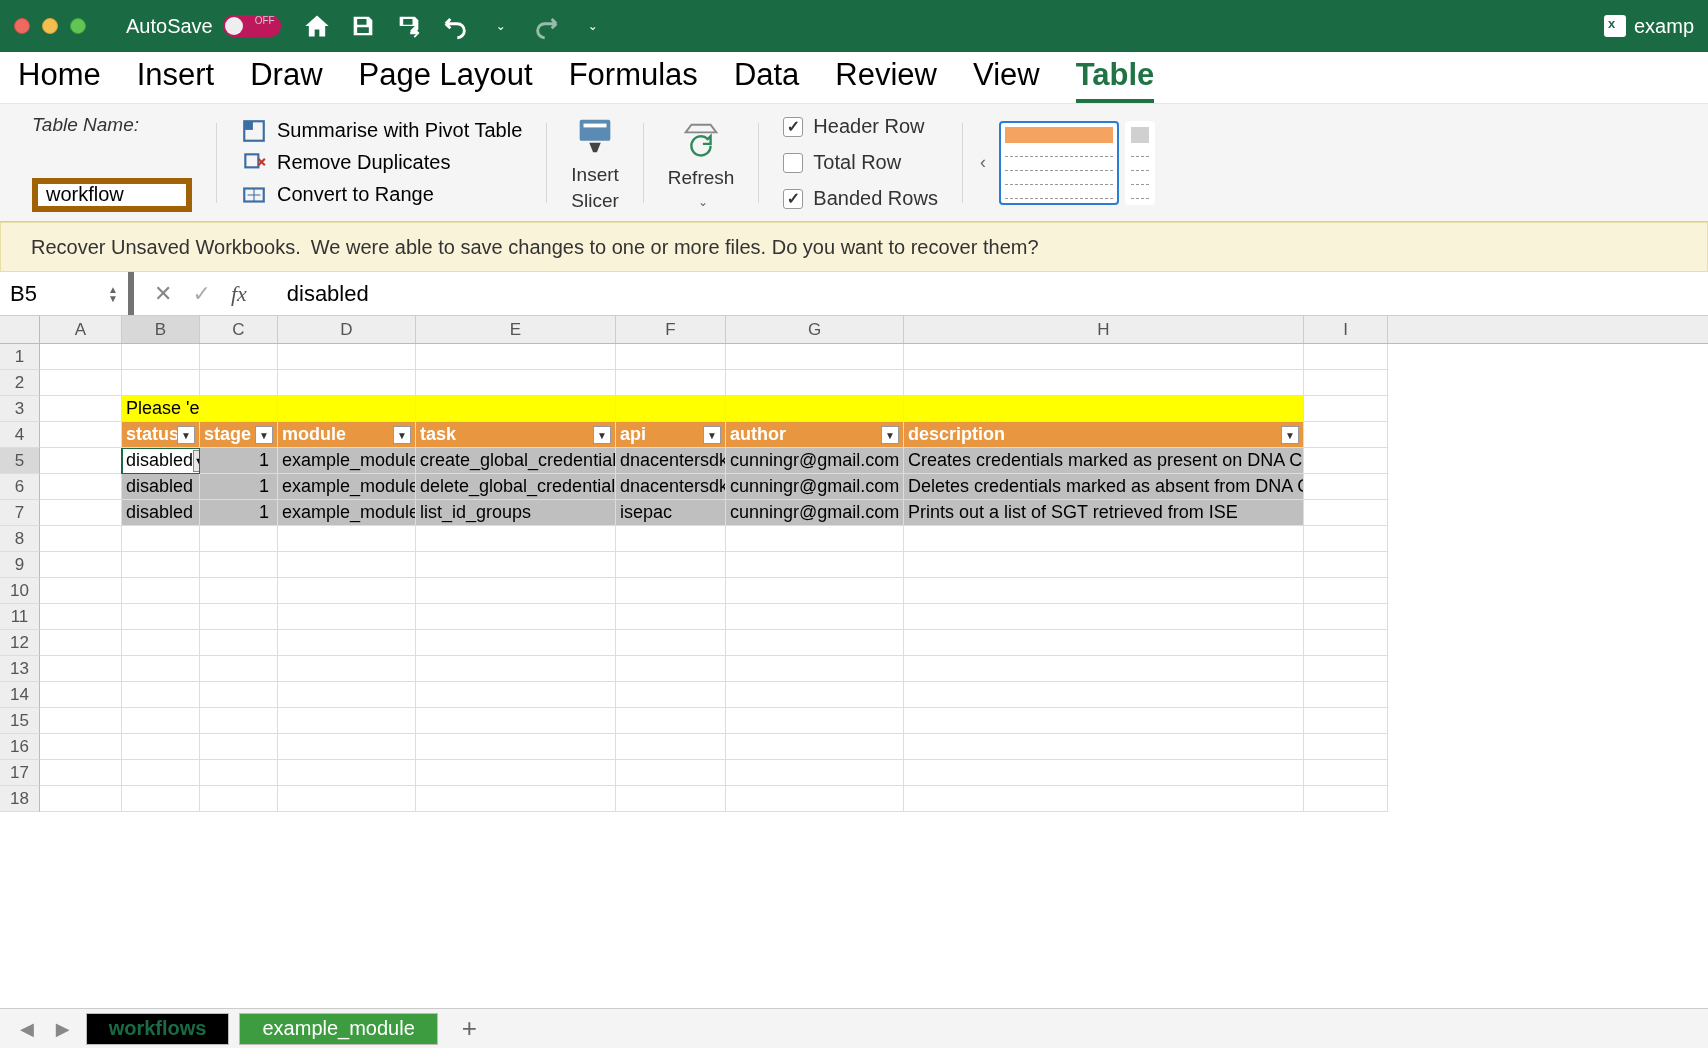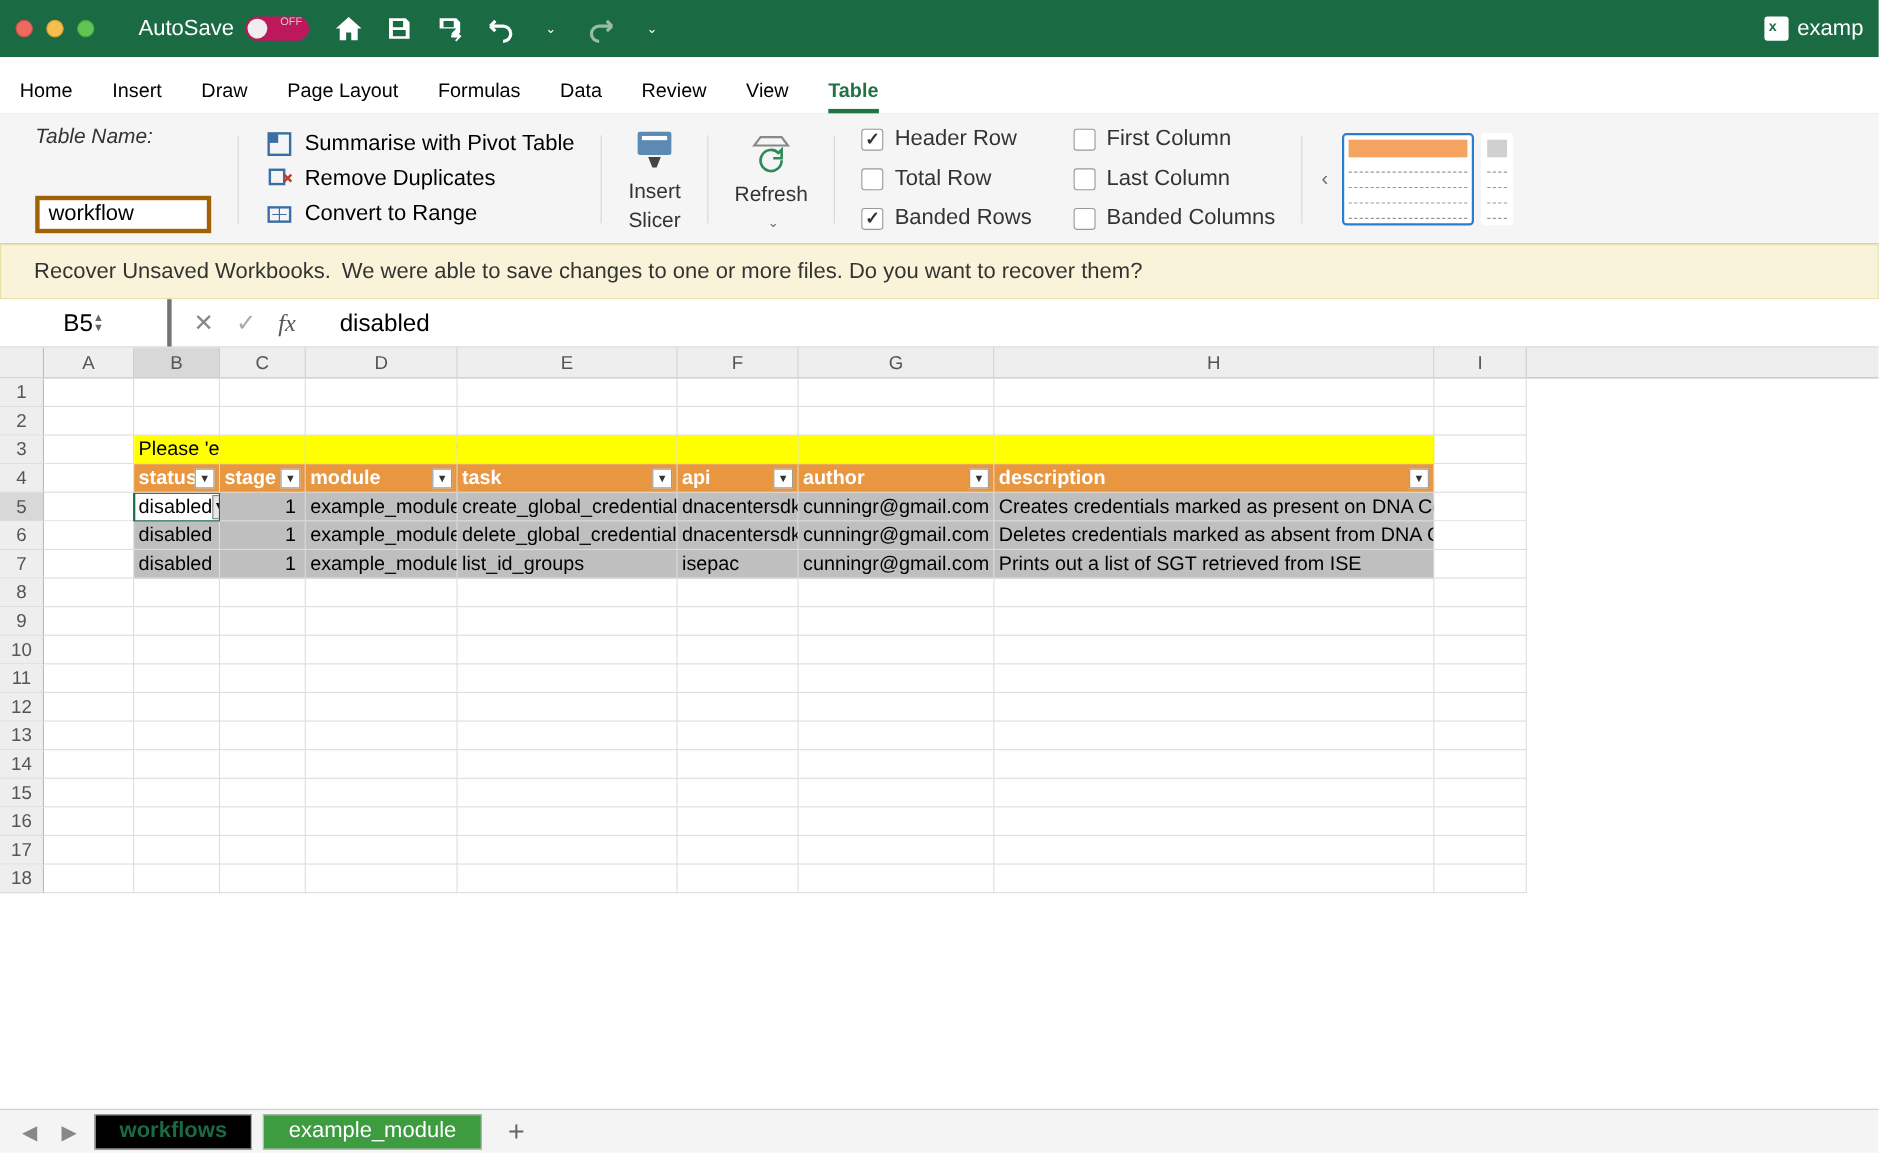--- a/index.html
+++ b/index.html
@@ -16,29 +16,29 @@
 .autosave-toggle { width: 58px; height: 22px; border-radius: 11px; background: #be185d; position: relative; display:flex; justify-content:flex-end; padding-right:6px; font-size:10px; color:#ccc;}
 .autosave-toggle::before { content:""; width:18px; height:18px; border-radius:50%; background:#eee; position:absolute; left:2px; top:2px;}
 .qat { display:flex; gap:18px; margin-left:22px; align-items:center;}
 .qat svg, .qat .glyph { width:28px; height:28px; fill:#fff; color:#fff; font-size:24px; display:flex; align-items:center; justify-content:center;}
 .title-right { margin-left:auto; display:flex; align-items:flex-start; gap:8px; font-size:20px;}
 .excel-icon { width:22px; height:22px; background:#fff; border-radius:3px; position:relative; }
 .excel-icon::after { content:"x"; color:#1a6b44; font-weight:bold; position:absolute; left:4px; top:1px; font-size:13px;}
 
 
 .ribbon-tabs { height: 52px; display:flex; align-items:flex-end; padding: 0 18px; gap: 36px; background:#fff; border-bottom:1px solid #e6e6e6;}
-.ribbon-tabs div { font-size: 18px; padding-bottom:10px; cursor:pointer; }
+.ribbon-tabs div { font-size: 31px; padding-bottom:10px; cursor:pointer; }
 .ribbon-tabs .active { color:#217346; font-weight:600; border-bottom:4px solid #217346; padding-bottom:6px;}
 
 
 .ribbon { height: 118px; background:#f5f5f5; border-bottom:1px solid #ccc; display:flex; align-items:center; padding: 6px 18px; gap:10px;}
 .group { display:flex; flex-direction:column; gap:6px; padding: 0 14px; height:100%; justify-content:center;}
 .sep { width:1px; background:#d8d8d8; height:80px; }
 .label { font-size:19px; color:#333;font-style:italic; }
-.tname-input { width:160px; height:34px; border:4px solid #a16207; font-size:20px; padding:0 8px; background:#fff;margin-top:36px;}
+.tname-input { width:160px; height:34px; border:6px solid #a16207; font-size:20px; padding:0 8px; background:#fff;margin-top:36px;}
 .tool-row { display:flex; align-items:center; gap:10px; font-size:20px;}
 .icon-box { width:26px; height:26px; display:flex; align-items:center; justify-content:center;}
 .big-btn { display:flex; flex-direction:column; align-items:center; gap:4px; font-size:19px; color:#333;}
 .big-btn svg { width:46px; height:46px; }
 .check-row { display:flex; align-items:center; gap:10px; font-size:20px; color:#333; height:30px;}
 .check { width:20px; height:20px; border:1px solid #999; border-radius:3px; display:flex; align-items:center; justify-content:center; background:#fff;}
 .check.on::after { content:"✓"; font-size:16px; color:#333; font-weight:bold;}
 .styles-scroll { display:flex; align-items:center; gap:6px;}
 .style-prev-nav { width:20px; font-size:18px; color:#666; text-align:center;}
 .style-thumb { width:120px; height:84px; border:2px solid transparent; border-radius:4px; padding:4px; background:#fff;}
@@ -47,21 +47,21 @@
 .style-thumb .mini .mh { height:16px; background:#f4a460;}
 .style-thumb .mini .mr { flex:1; border-bottom:1px dashed #999;}
 .style-thumb.alt .mini .mh { background:#d0d0d0;}
 
 
 .recover { height:50px; background:#f9f3d9; border:1px solid #e8dfa8; display:flex; align-items:center; padding:0 30px; font-size:20px; gap:10px; color:#333;}
 .recover b { font-weight:400;}
 
 
 .fbar { height:44px; border-bottom:1px solid #ccc; display:flex; align-items:center; background:#fff;}
-.namebox { width:156px; height:100%; border-right:4px solid #737373; display:flex; align-items:center; padding:0 10px; font-size:22px; justify-content:center;}
+.namebox { width:134px; height:100%; border-right:6px solid #737373; display:flex; align-items:center; padding:0 10px; font-size:22px; justify-content:space-between;}
 .nb-spin { display:flex; flex-direction:column; font-size:10px; color:#666; line-height:9px;}
 .fbar-btns { display:flex; align-items:center; gap:20px; padding:0 20px; color:#888; font-size:22px;}
 .fx { font-style:italic; font-family: "Times New Roman", serif; color:#555; font-size:22px; margin-right:12px;}
 .formula-input { flex:1; font-size:22px; padding:0 8px; border:none; outline:none;}
 
 
 .grid-wrap { position:relative; overflow:hidden; height: 692px; }
 .colhdrs { display:flex; height:28px; background:#eee; border-bottom:1px solid #bbb;}
 .rowhdr-space { width:40px; border-right:1px solid #bbb; background:#eee;}
 .colhdr { border-right:1px solid #ccc; text-align:center; font-size:17px; color:#555; display:flex; align-items:center; justify-content:center; background:#eee;}
@@ -220,34 +220,20 @@
       </div>
     <div class="check-row">
         <span class="check"></span>
         <span>Total Row</span>
       </div>
     <div class="check-row">
         <span class="check on"></span>
         <span>Banded Rows</span>
       </div>
   </div>
-  <div class="group">
-    <div class="check-row">
-        <span class="check"></span>
-        <span>First Column</span>
-      </div>
-    <div class="check-row">
-        <span class="check"></span>
-        <span>Last Column</span>
-      </div>
-    <div class="check-row">
-        <span class="check"></span>
-        <span>Banded Columns</span>
-      </div>
-  </div>
   <div class="sep"></div>
   <div class="styles-scroll">
     <div class="style-prev-nav">‹</div>
     <div class="style-thumb sel">
         <div class="mini">
           <div class="mh"></div>
           <div class="mr"></div>
           <div class="mr"></div>
           <div class="mr"></div>
           <div class="mr"></div>

